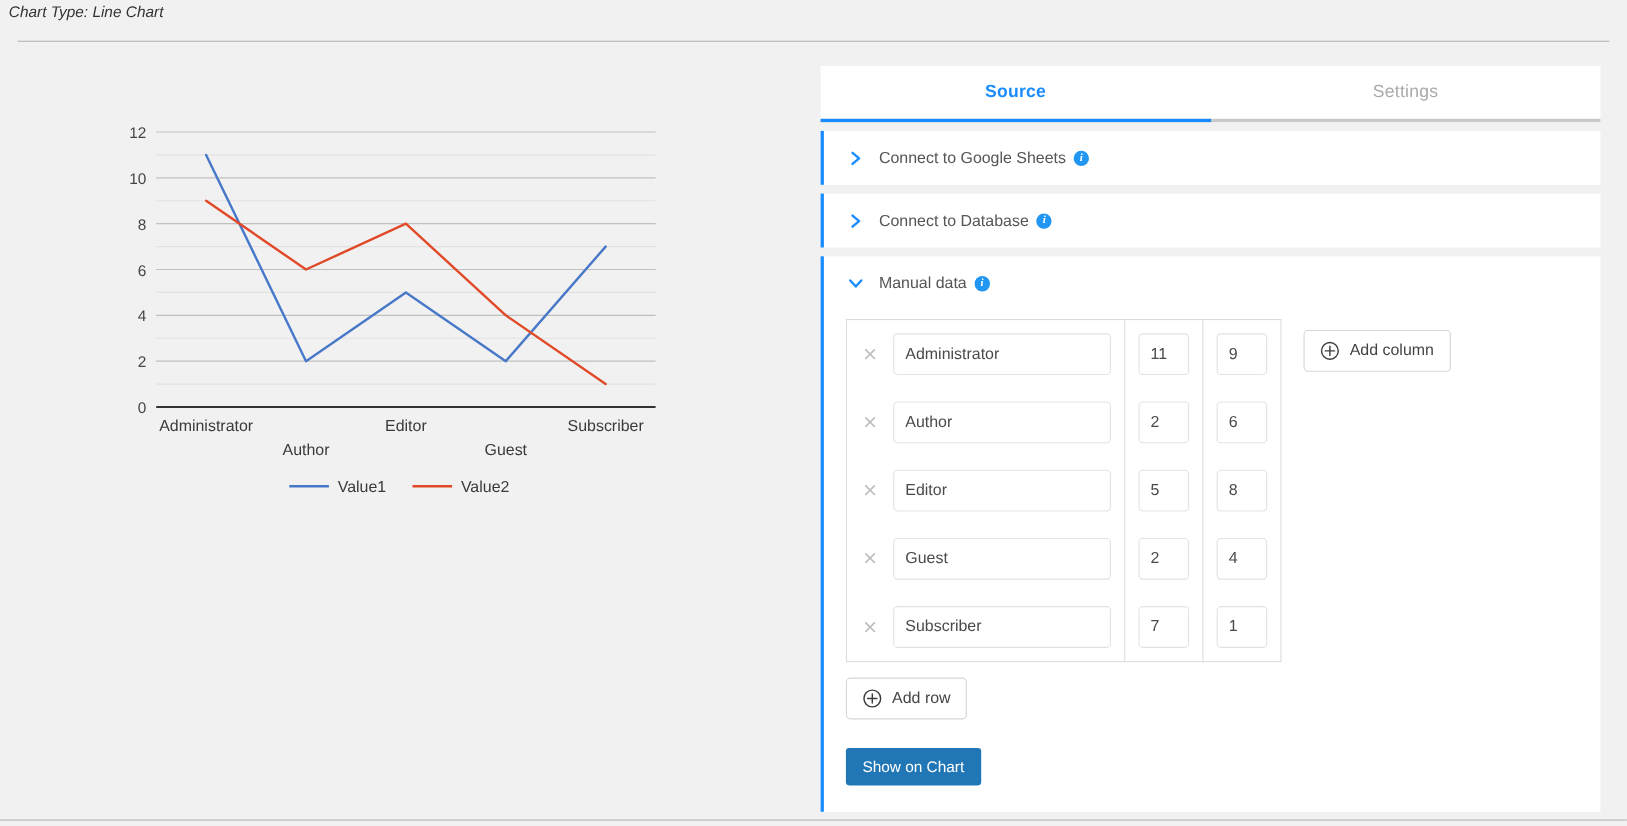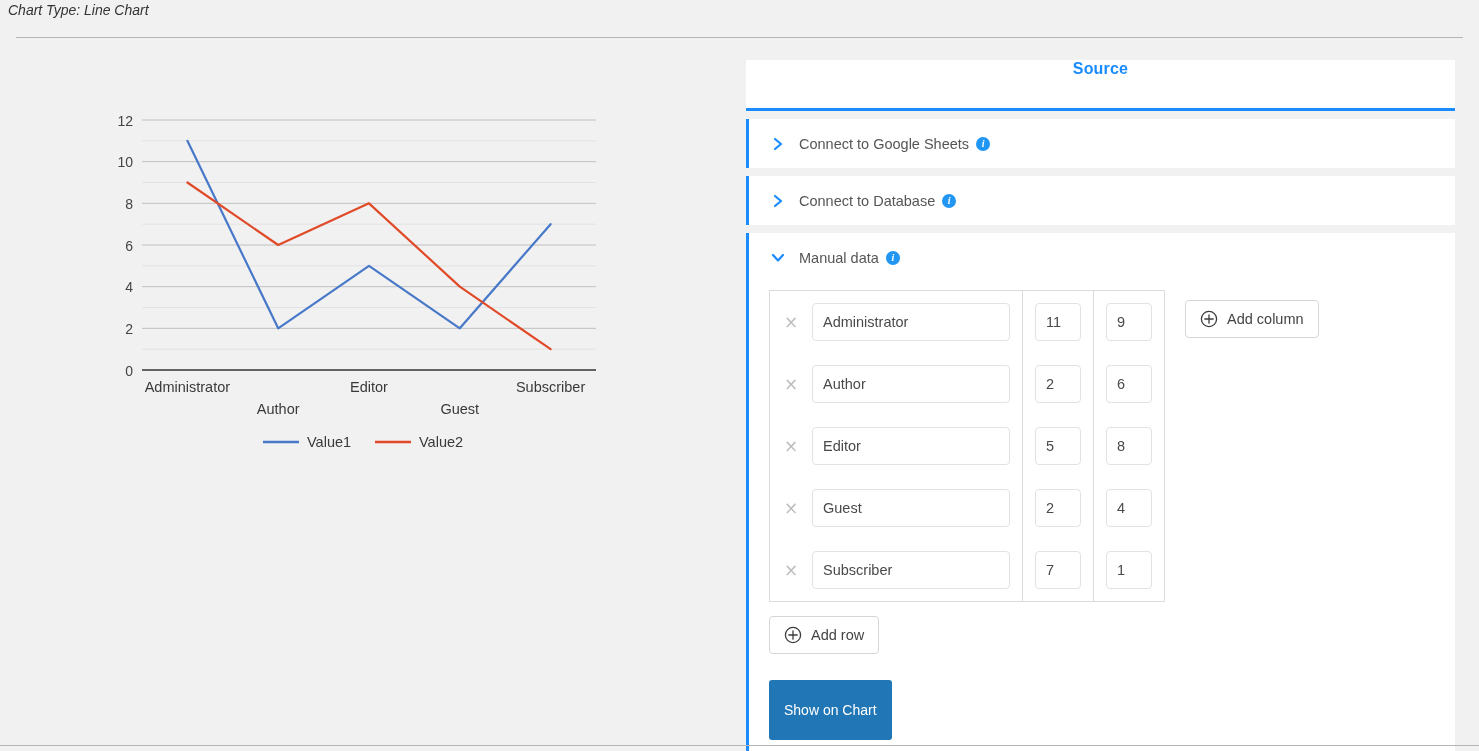--- a/index.html
+++ b/index.html
@@ -74,21 +74,21 @@
   #tabs {
     position: relative;
     height: 48px;
     background: #ffffff;
     display: flex;
     border-bottom: 3px solid #c9c9c9;
   }
   .tab {
     flex: 1 1 50%;
     display: flex;
-    align-items: flex-start;
+    align-items: center;
     justify-content: center;
     font-size: 16px;
     letter-spacing: .2px;
     cursor: pointer;
     user-select: none;
     position: relative;
   }
   .tab.active {
     color: #1a8cff;
     font-weight: bold;
@@ -239,21 +239,21 @@
 
   #show-on-chart-btn {
     margin-top: 26px;
     display: inline-block;
     background: #2176b5;
     color: #ffffff;
     border: none;
     border-radius: 3px;
     font-size: 14px;
     font-family: "Liberation Sans", sans-serif;
-    padding: 22px 15px;
+    padding: 9px 15px;
     cursor: pointer;
     text-align: center;
   }
 </style>
 </head>
 <body>
 
 <div id="chart-type-header">Chart Type: Line Chart</div>
 <div id="header-divider"></div>
 
@@ -294,20 +294,23 @@
       </svg>
   </div>
 </div>
 
 <div id="config-panel">
 
   <div id="tabs">
     <div class="tab active">
       <span>Source</span>
     </div>
+    <div class="tab inactive">
+      <span>Settings</span>
+    </div>
   </div>
 
   <div id="accordion">
 
     <div class="acc-item">
       <div class="acc-header">
         <span class="chev">
           <svg width="11" height="14" viewBox="0 0 11 14">
             <path d="M2 2 L8 7 L2 12" fill="none" stroke="#1a8cff" stroke-width="2.2" stroke-linecap="round" stroke-linejoin="round"></path>
           </svg>

